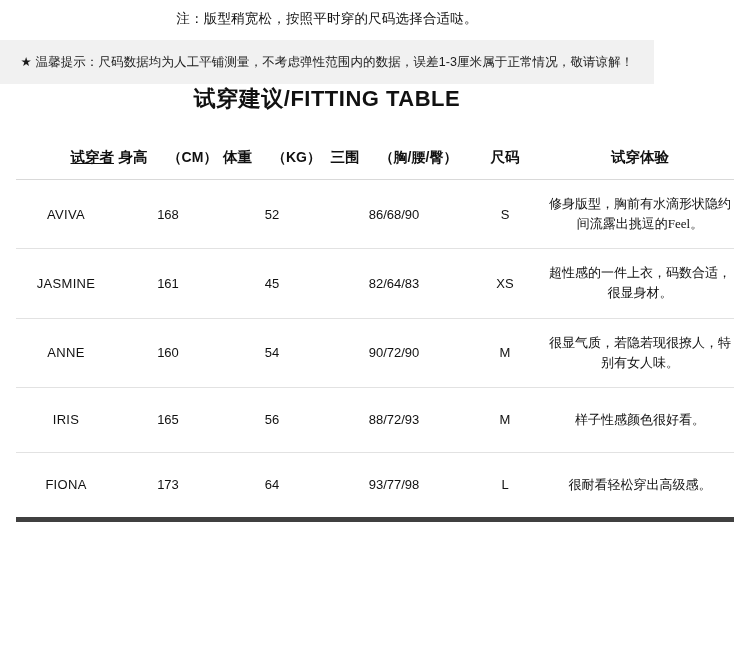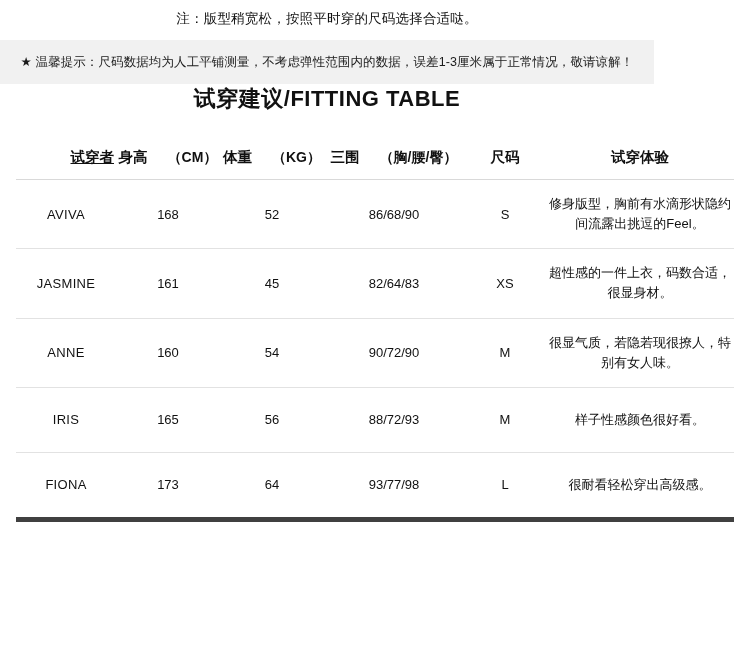--- a/index.html
+++ b/index.html
@@ -77,20 +77,21 @@
     font-size: 13.5px;
     letter-spacing: 0.3px;
   }
   td.c-exp {
     text-align: left;
     padding-left: 6px;
     padding-right: 10px;
     font-size: 11.5px;
     line-height: 1.55;
     color: #141414;
+    font-family: Liberation Serif, serif;
   }
   .unit {
     font-size: 14px;
     font-weight: bold;
     padding-left: 20px;
   }
   .col-name { width: 100px; }
   .col-height { width: 104px; }
   .col-weight { width: 104px; }
   .col-bwh { width: 140px; }

